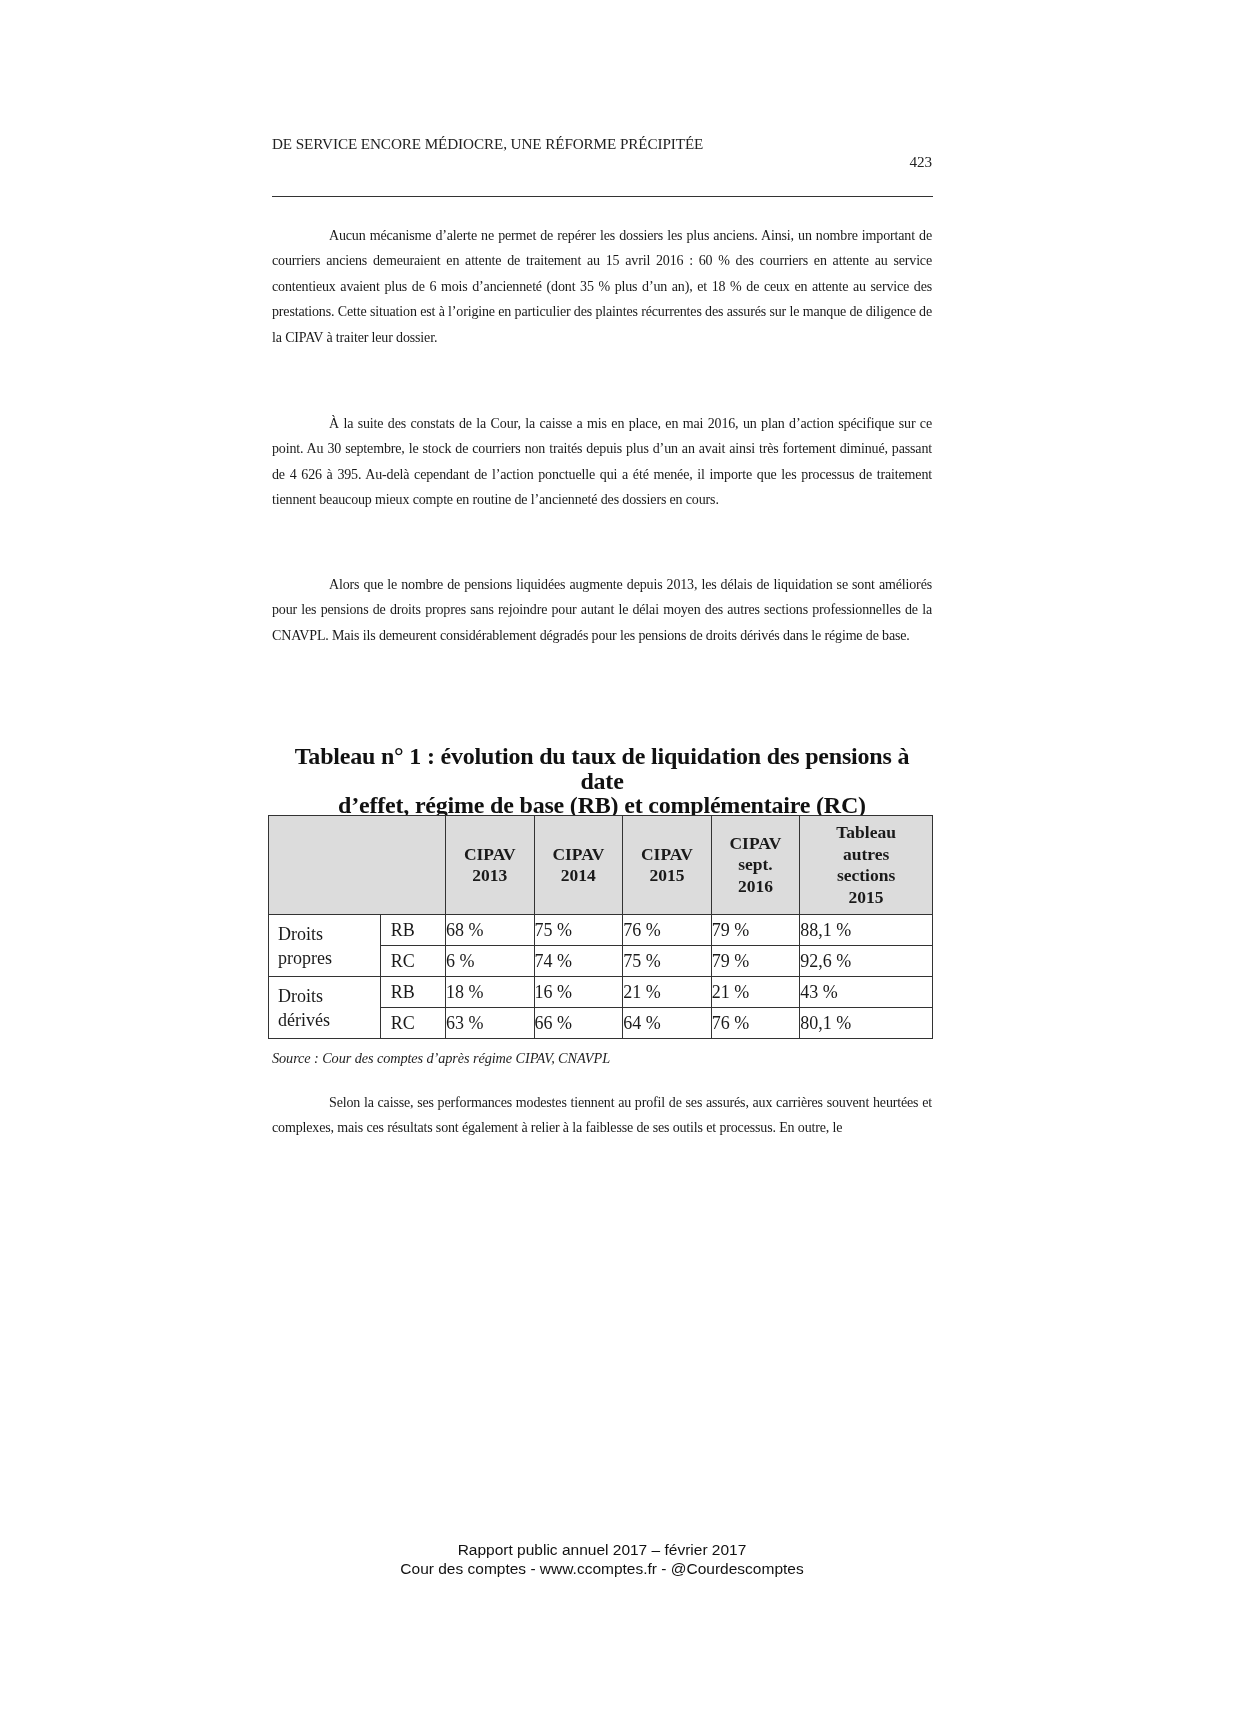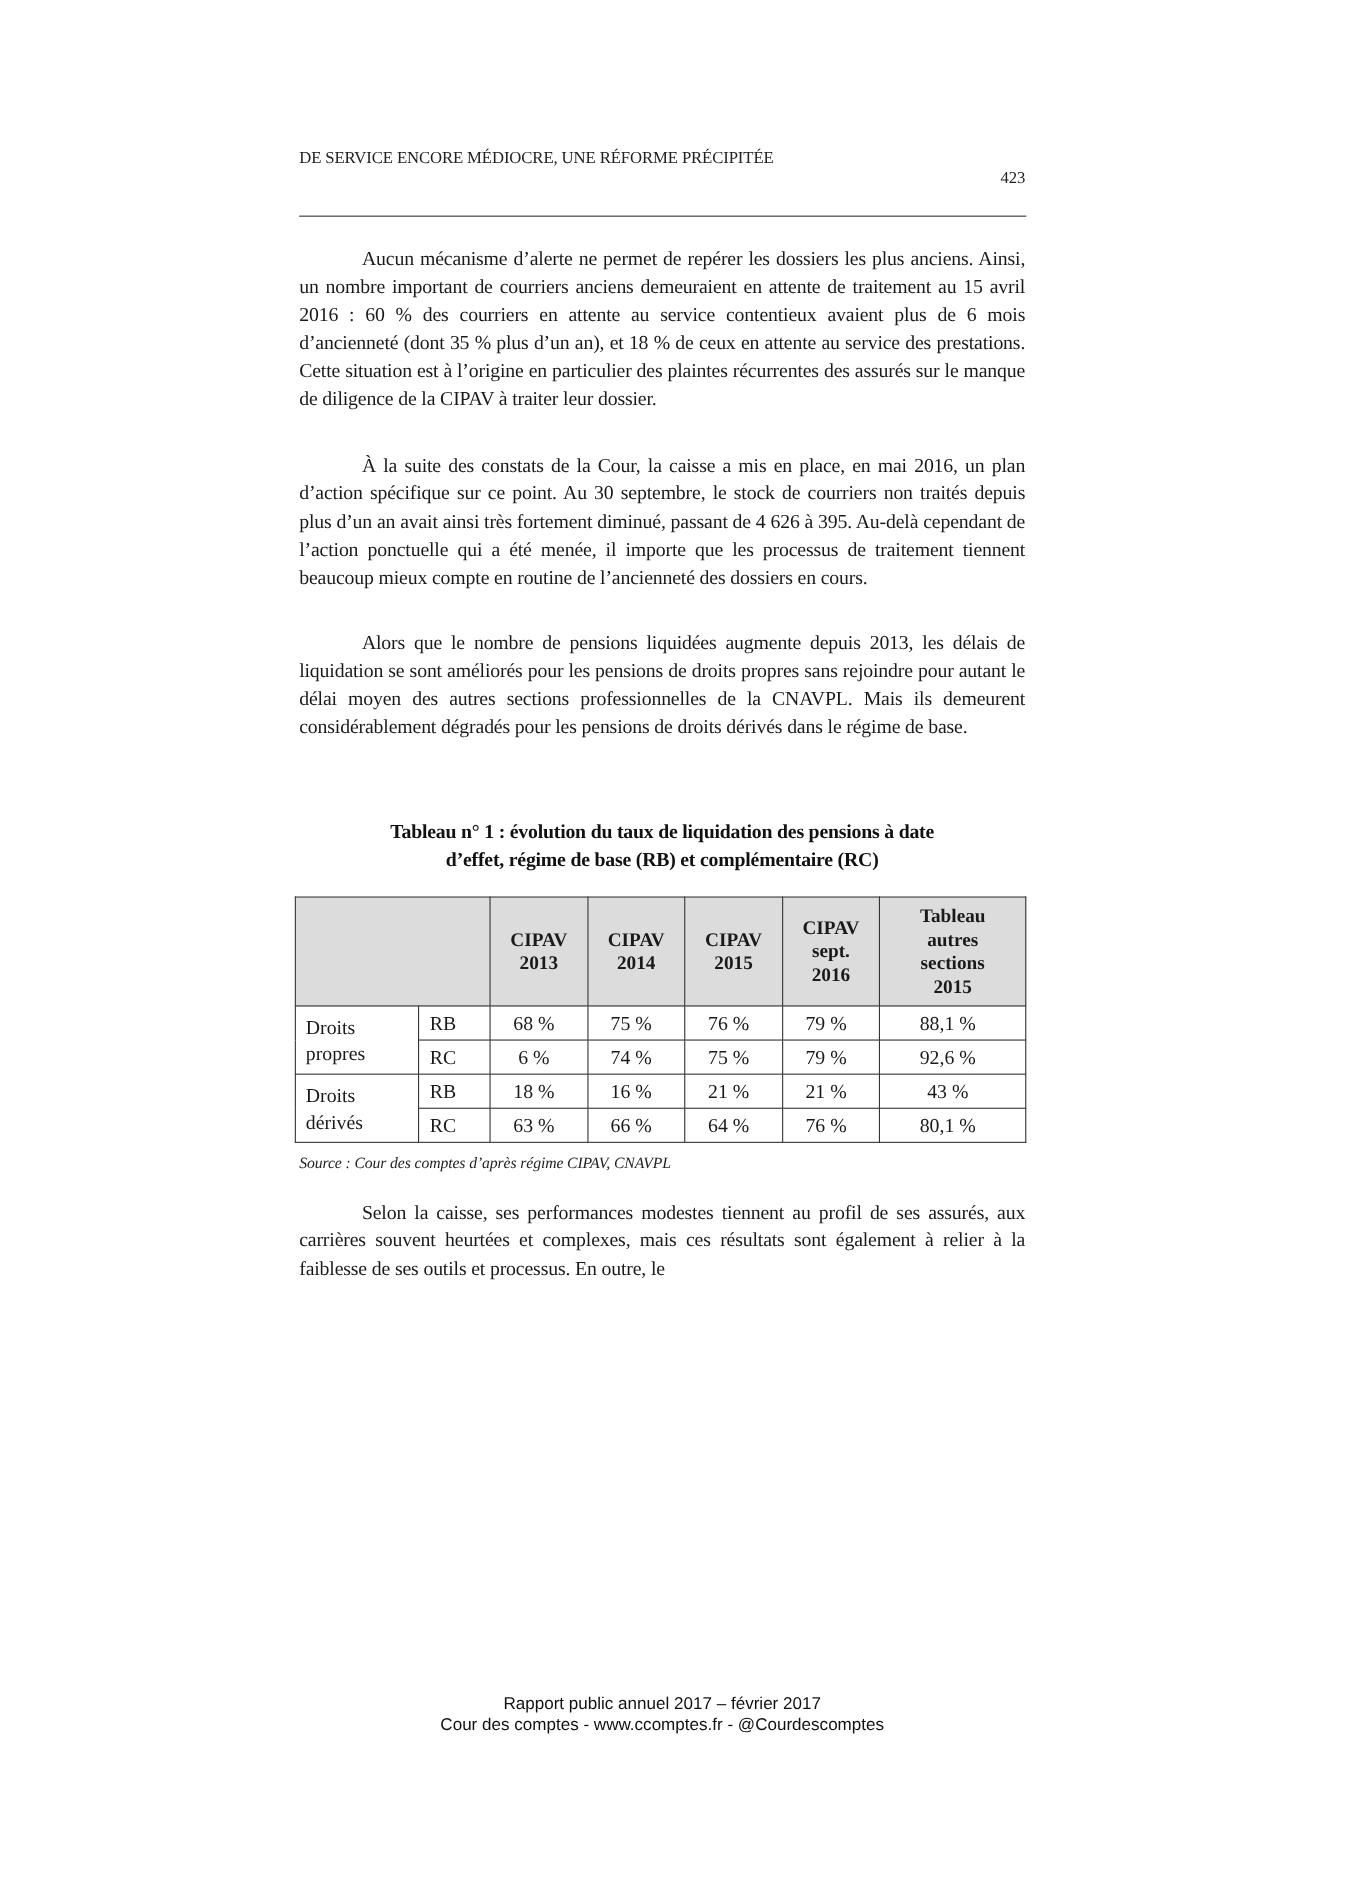--- a/index.html
+++ b/index.html
@@ -38,21 +38,21 @@
       left: 272px;
       top: 196px;
       width: 661px;
       height: 0;
       border-top: 1.6px solid #333;
     }
     .body-text {
       position: absolute;
       left: 272px;
       width: 660px;
-      font-size: 18px;
+      font-size: 14px;
       line-height: 25.4px;
       text-align: justify;
       letter-spacing: -0.15px;
       color: #1a1a1a;
     }
     .body-text p {
       margin: 0;
       text-indent: 57px;
     }
     .p1 { top: 223px; }
@@ -60,21 +60,21 @@
     .p3 { top: 572px; }
     .p4 { top: 1090px; }
 
     .table-title {
       position: absolute;
       left: 272px;
       top: 744px;
       width: 660px;
       text-align: center;
       font-weight: bold;
-      font-size: 18px;
+      font-size: 24px;
       line-height: 24.5px;
       color: #111;
       letter-spacing: -0.2px;
     }
 
     table.data-table {
       position: absolute;
       left: 268px;
       top: 815px;
       width: 665px;
@@ -107,21 +107,21 @@
       padding-left: 9px !important;
       line-height: 24px;
       vertical-align: middle;
       font-size: 18px;
     }
     td.reg {
       text-align: left;
       padding-left: 10px !important;
     }
     td.val {
-      text-align: center;
+      text-align: left;
       padding-right: 9px !important;
     }
     .source-note {
       position: absolute;
       left: 272px;
       top: 1050px;
       font-style: italic;
       font-size: 14.3px;
       color: #222;
       letter-spacing: -0.1px;

